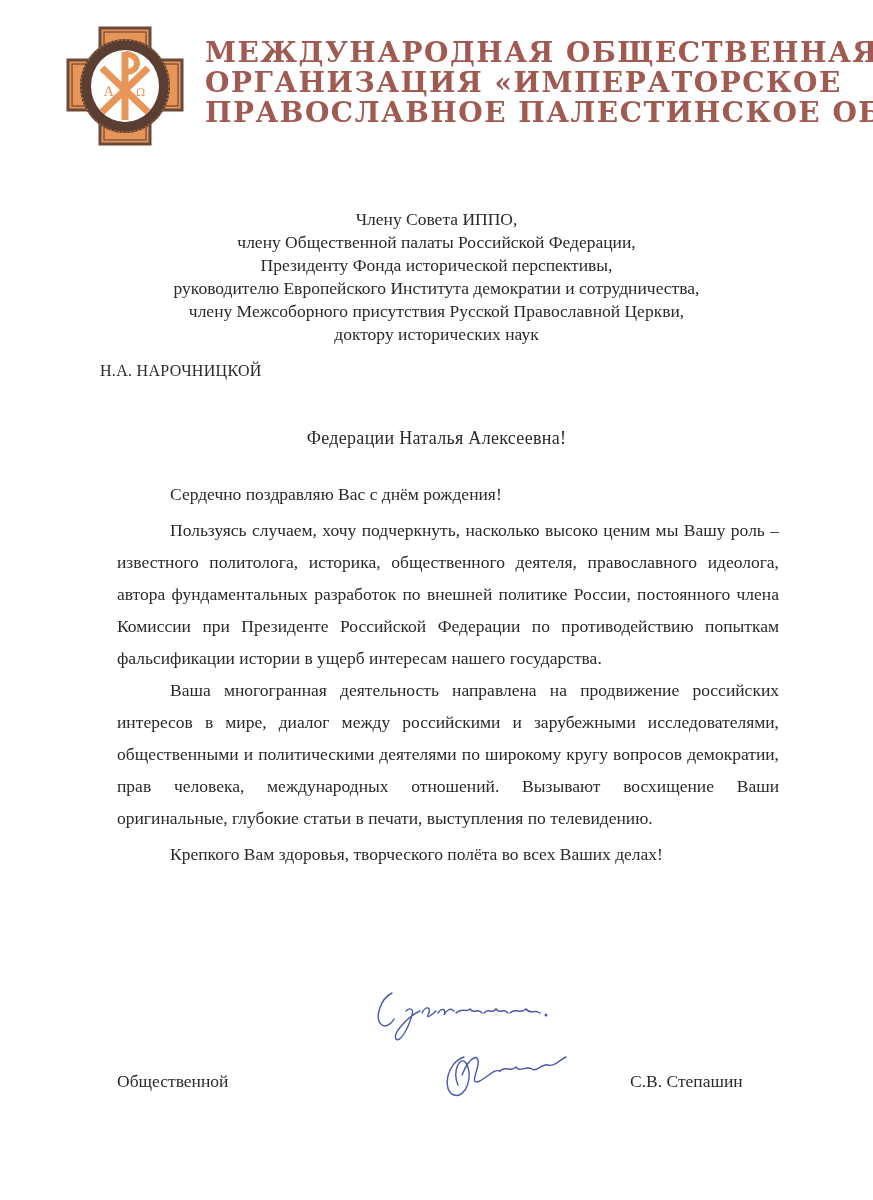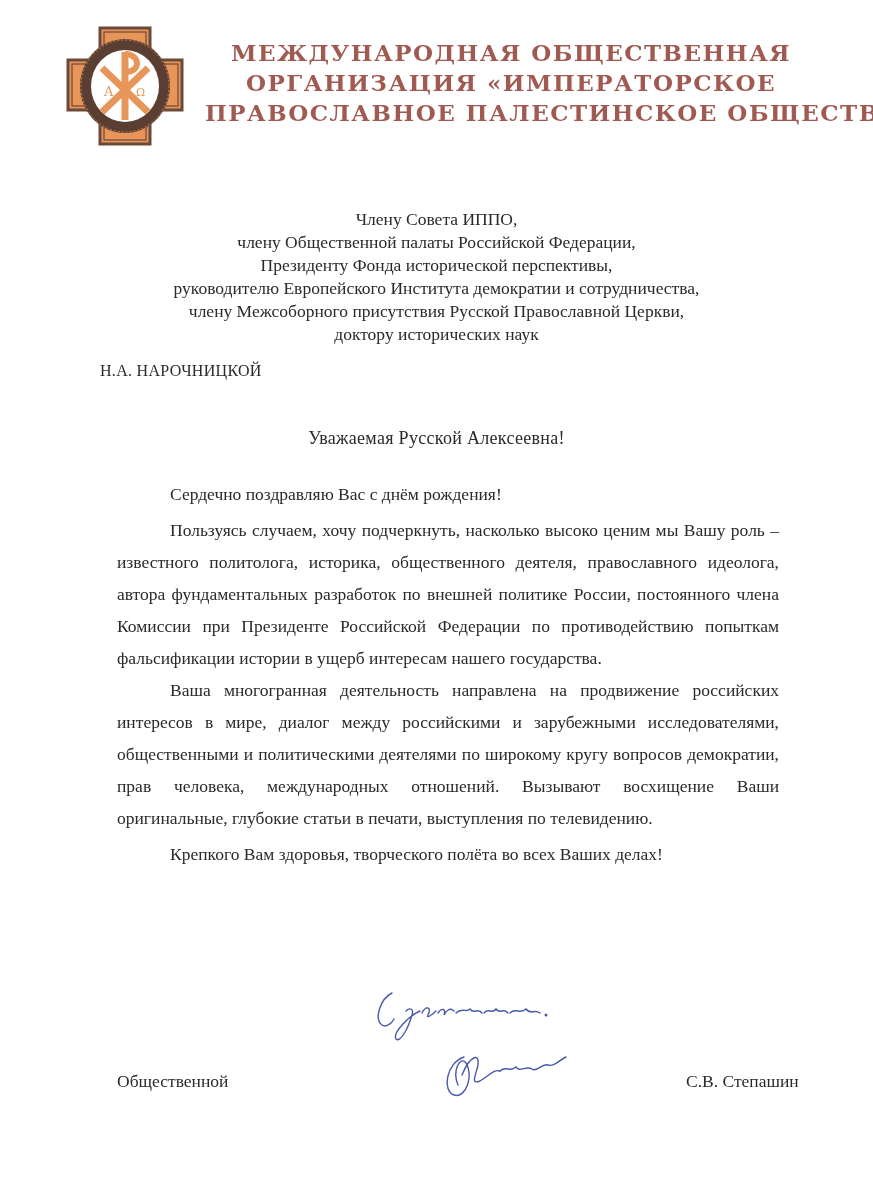--- a/index.html
+++ b/index.html
@@ -3,21 +3,21 @@
   <meta charset="utf-8">
   <style>
     html, body { margin: 0; padding: 0; background: #ffffff; }
     body { width: 873px; height: 1200px; position: relative; overflow: hidden;
       font-family: "Liberation Serif", serif; color: #2a2a2a; }
 
     .logo { position: absolute; left: 66px; top: 26px; width: 118px; height: 120px; }
 
     .org-title { position: absolute; left: 205px; top: 38px; width: 612px;
       text-align: center; color: #a05a52; font-family: "DejaVu Serif", serif;
-      font-weight: bold; font-size: 23px; line-height: 30px; letter-spacing: 1.5px; }
+      font-weight: bold; font-size: 28px; line-height: 30px; letter-spacing: 1.5px; }
     .org-title div { white-space: nowrap; }
 
     .addressee { position: absolute; left: 100px; top: 208px; width: 673px;
       text-align: center; font-size: 17.5px; line-height: 23px; }
     .addressee div { white-space: nowrap; }
 
     .recipient-name { position: absolute; left: 100px; top: 362px; width: 673px;
       font-size: 16px; letter-spacing: 0.3px; }
 
     .salutation { position: absolute; left: 100px; top: 428px; width: 673px;
@@ -26,21 +26,21 @@
     .body { position: absolute; left: 117px; top: 478px; width: 662px;
       font-size: 17.5px; line-height: 32px; }
     .body p { margin: 0; text-align: justify; text-indent: 53px; }
     .body p.gap { }
     .body p.gap-sm { margin-top: 4px; }
 
     .closing-script { position: absolute; left: 370px; top: 985px; width: 200px; height: 60px; }
     .signature { position: absolute; left: 440px; top: 1045px; width: 130px; height: 55px; }
 
     .sig-title { position: absolute; left: 117px; top: 1071px; font-size: 17.5px; }
-    .sig-name { position: absolute; left: 686px; top: 1071px; font-size: 17.5px; }
+    .sig-name { position: absolute; left: 630px; top: 1071px; font-size: 17.5px; }
   </style>
 </head>
 <body>
 
 <div class="logo">
   <svg width="118" height="120" viewBox="0 0 118 120">
 
     <rect x="34" y="2" width="50" height="116" fill="#e8955a" stroke="#6b4a3a" stroke-width="3"></rect>
     <rect x="2" y="34" width="114" height="50" fill="#e8955a" stroke="#6b4a3a" stroke-width="3"></rect>
     <rect x="38" y="6" width="42" height="108" fill="none" stroke="#6b4a3a" stroke-width="1.2"></rect>
@@ -69,21 +69,21 @@
   <div>Члену Совета ИППО,</div>
   <div>члену Общественной палаты Российской Федерации,</div>
   <div>Президенту Фонда исторической перспективы,</div>
   <div>руководителю Европейского Института демократии и сотрудничества,</div>
   <div>члену Межсоборного присутствия Русской Православной Церкви,</div>
   <div>доктору исторических наук</div>
 </div>
 
 <div class="recipient-name">Н.А. НАРОЧНИЦКОЙ</div>
 
-<div class="salutation">Уважаемая Русской Алексеевна!</div>
+<div class="salutation">Федерации Наталья Алексеевна!</div>
 
 <div class="body">
   <p>Сердечно поздравляю Вас с днём рождения!</p>
   <p class="gap-sm">Пользуясь случаем, хочу подчеркнуть, насколько высоко ценим мы Вашу роль – известного политолога, историка, общественного деятеля, православного идеолога, автора фундаментальных разработок по внешней политике России, постоянного члена Комиссии при Президенте Российской Федерации по противодействию попыткам фальсификации истории в ущерб интересам нашего государства.</p>
   <p class="gap">Ваша многогранная деятельность направлена на продвижение российских интересов в мире, диалог между российскими и зарубежными исследователями, общественными и политическими деятелями по широкому кругу вопросов демократии, прав человека, международных отношений. Вызывают восхищение Ваши оригинальные, глубокие статьи в печати, выступления по телевидению.</p>
   <p class="gap-sm">Крепкого Вам здоровья, творческого полёта во всех Ваших делах!</p>
 </div>
 
 <div class="closing-script">
   <svg width="200" height="60" viewBox="0 0 200 60" fill="none" stroke="#4a5aa8" stroke-width="1.4" stroke-linecap="round">

